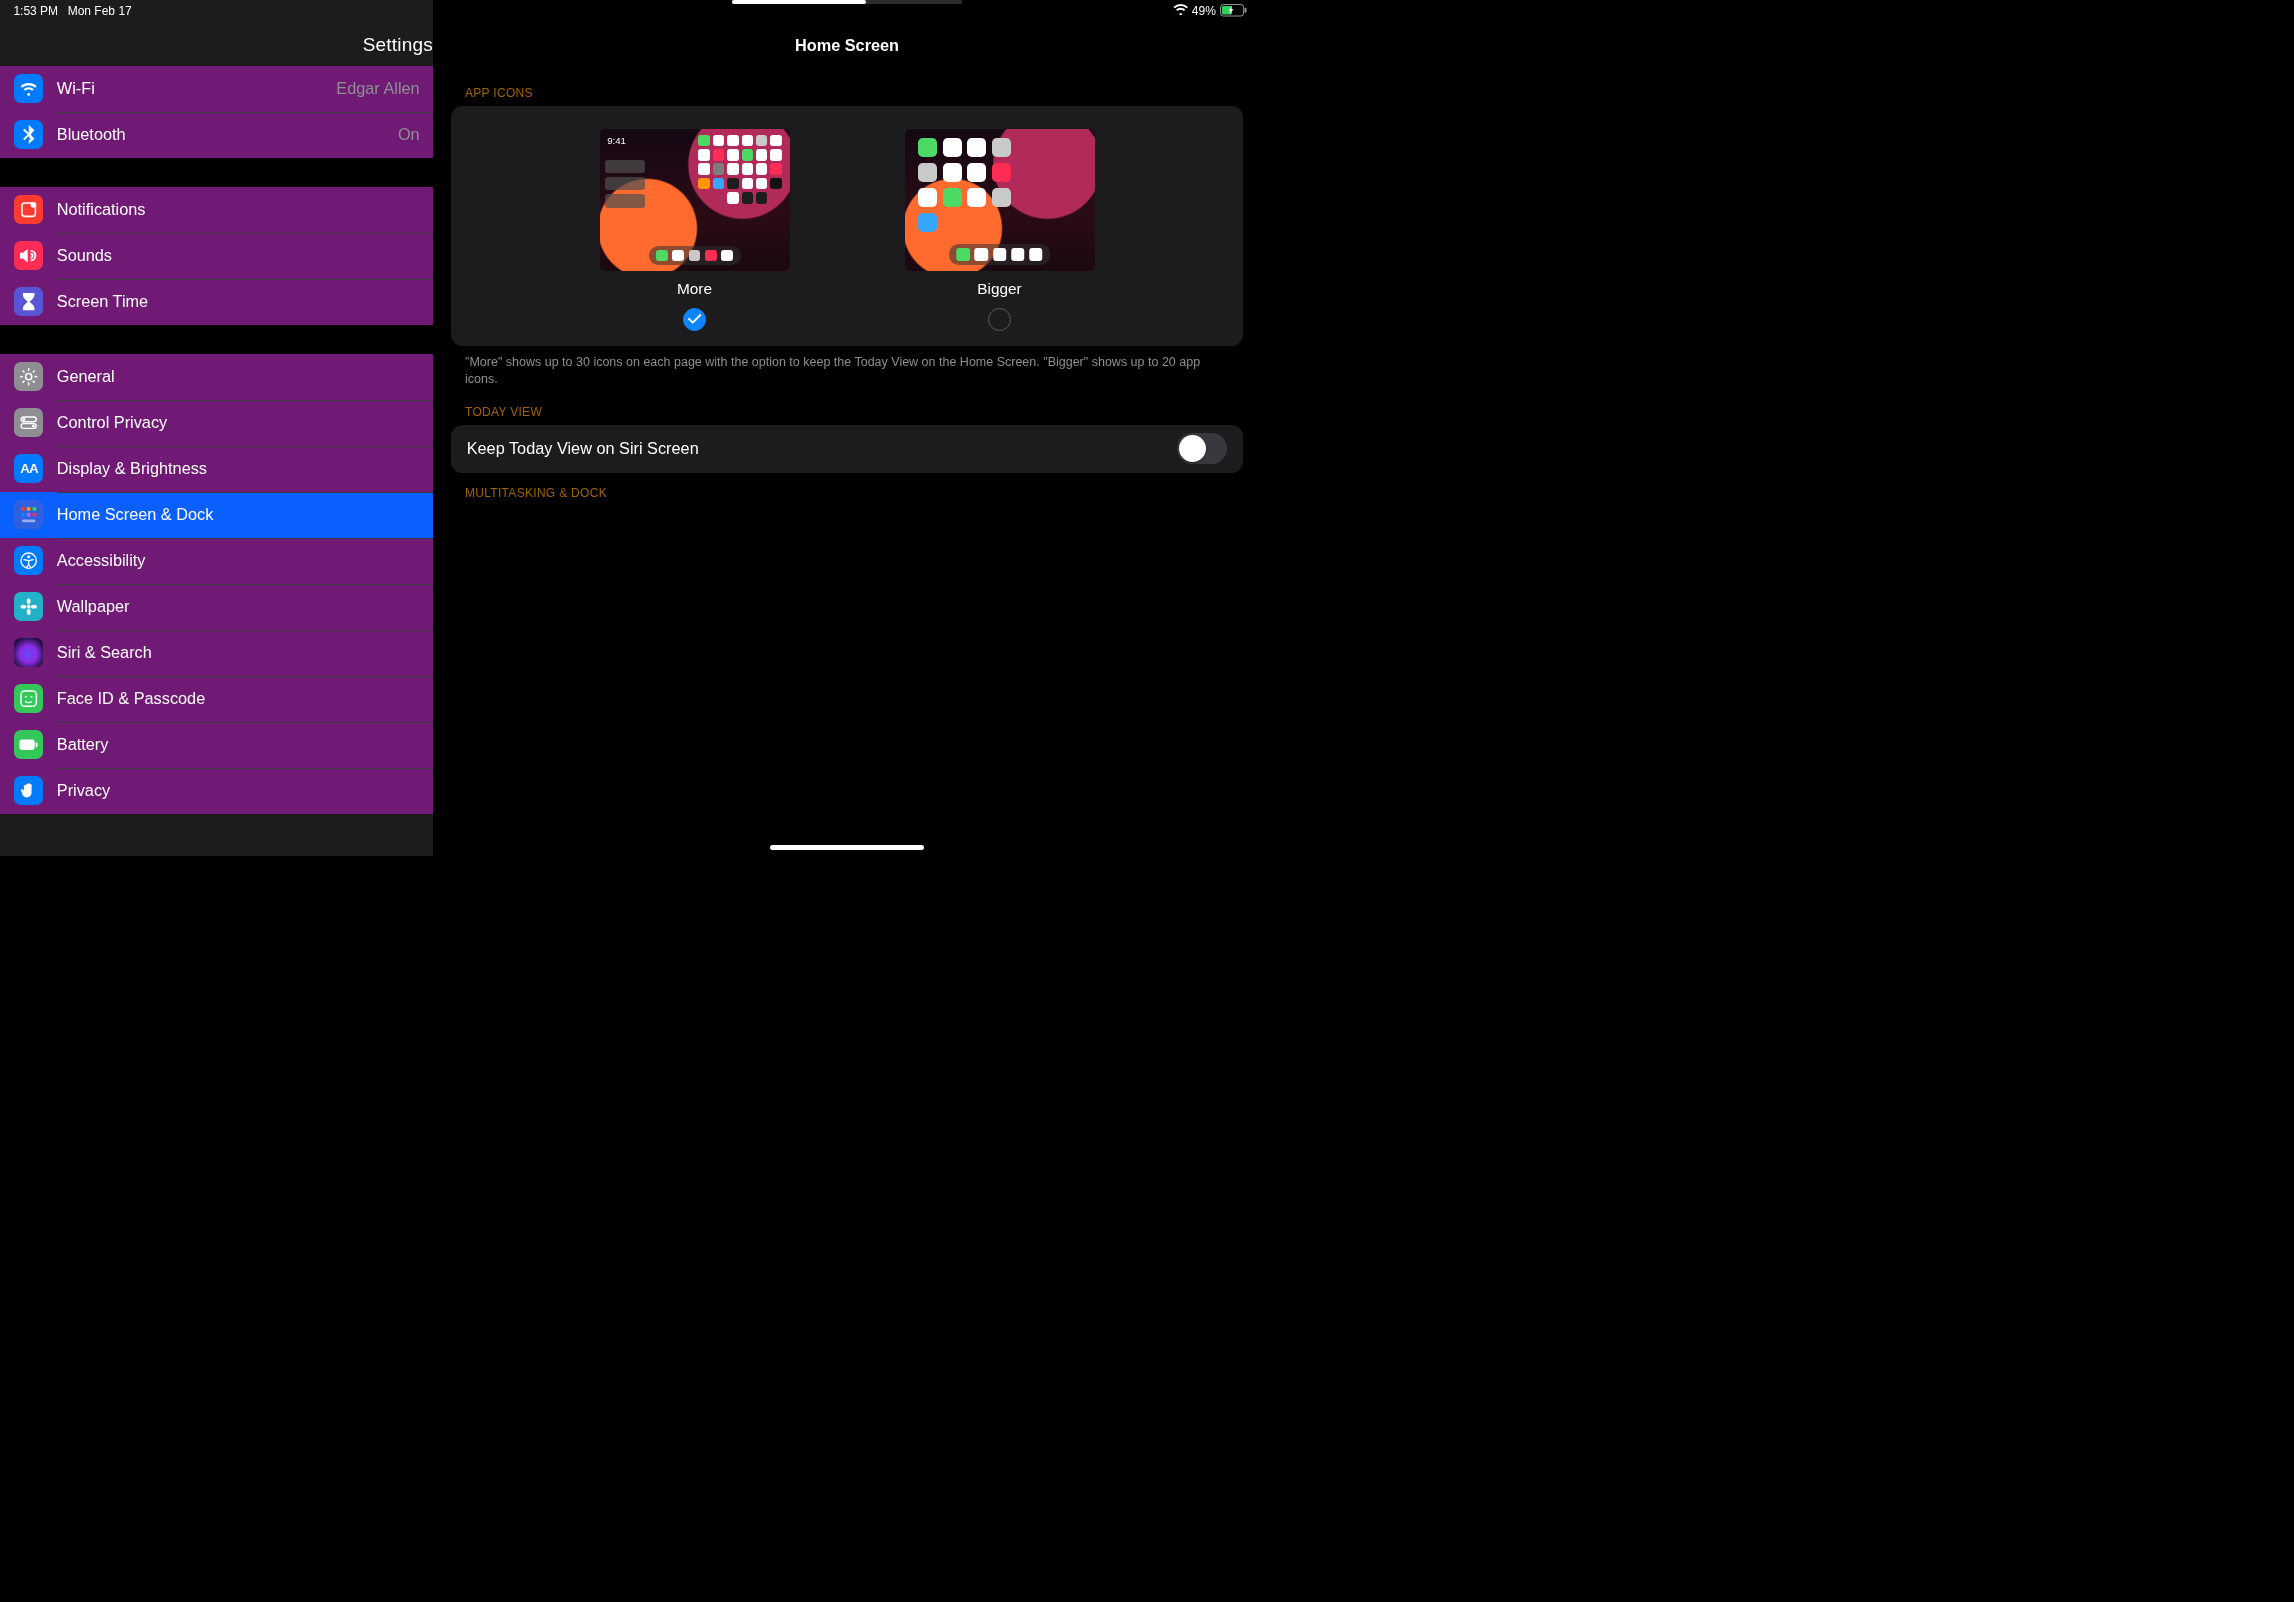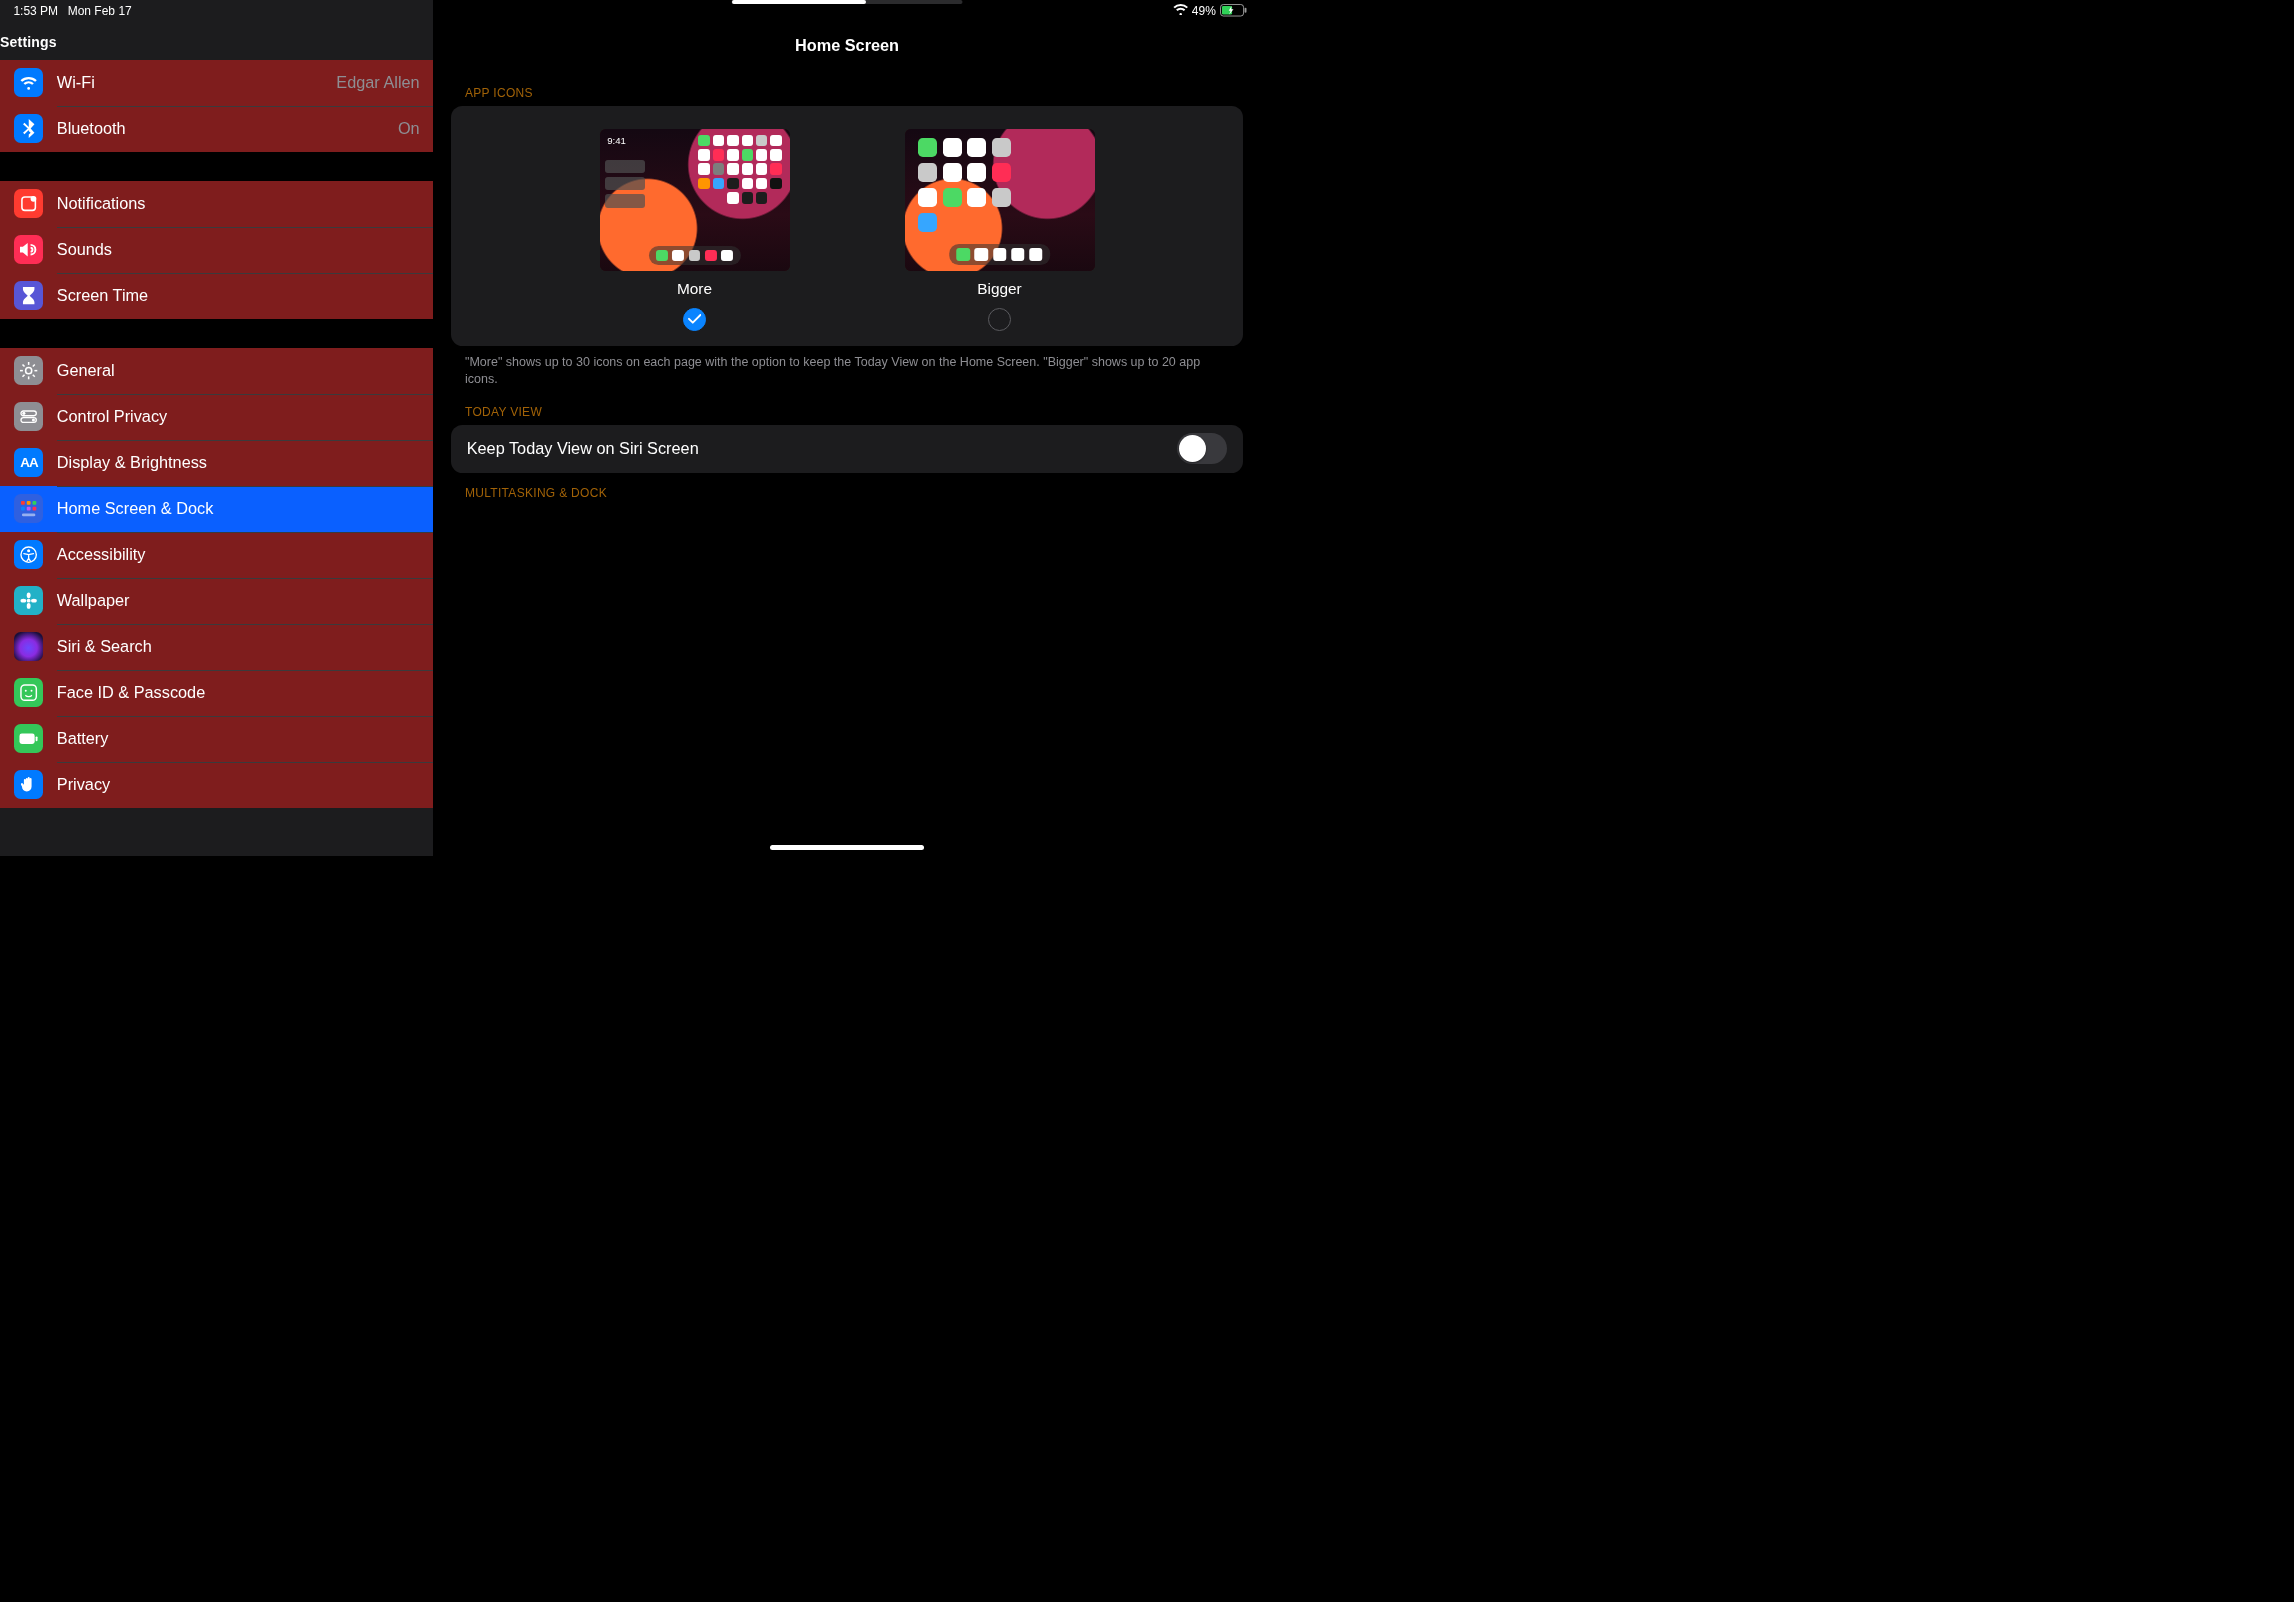--- a/index.html
+++ b/index.html
@@ -7,25 +7,25 @@
   .screen { display:flex; width:100%; height:100%; position:relative; }
 
   
   .statusbar { position:absolute; top:0; left:0; right:0; height:21px; display:flex; align-items:center; padding:0 13.4px; font-size:12px; color:#fff; z-index:50; }
   .statusbar .spacer { flex:1; }
   .statusbar .right { display:flex; align-items:center; gap:3.8px; }
   .batt { display:inline-flex; align-items:center; }
 
   
   .sidebar { width:434px; height:100%; background:#1c1c1e; display:flex; flex-direction:column; padding-top:21px; border-right:1px solid #000; }
-  .sidebar-title { text-align:left; font-size:14px; font-weight:700; padding:13.4px 0 9.6px 0; letter-spacing:0.2px; }
+  .sidebar-title { text-align:right; font-size:19px; font-weight:400; padding:13.4px 0 9.6px 0; letter-spacing:0.2px; }
 
   .group-gap { background:#000; height:29px; }
 
-  .row { display:flex; align-items:center; height:46px; padding:0 13.4px 0 14.4px; background:#7f1d1d; position:relative; }
+  .row { display:flex; align-items:center; height:46px; padding:0 13.4px 0 14.4px; background:#701a75; position:relative; }
   .row .icon { width:29px; height:29px; border-radius:6.7px; margin-right:13.4px; display:flex; align-items:center; justify-content:center; flex-shrink:0; }
   .row .label { font-size:16.3px; color:#fff; flex:1; }
   .row .detail { font-size:16.3px; color:#8e8e93; }
   .row.selected { background:#0a60ff; }
   .row.selected .label { color:#fff; }
 
   .row + .row::before {
     content:""; position:absolute; left:57px; right:0; top:0; height:0.5px; background:#3a3a3c;
   }
 

